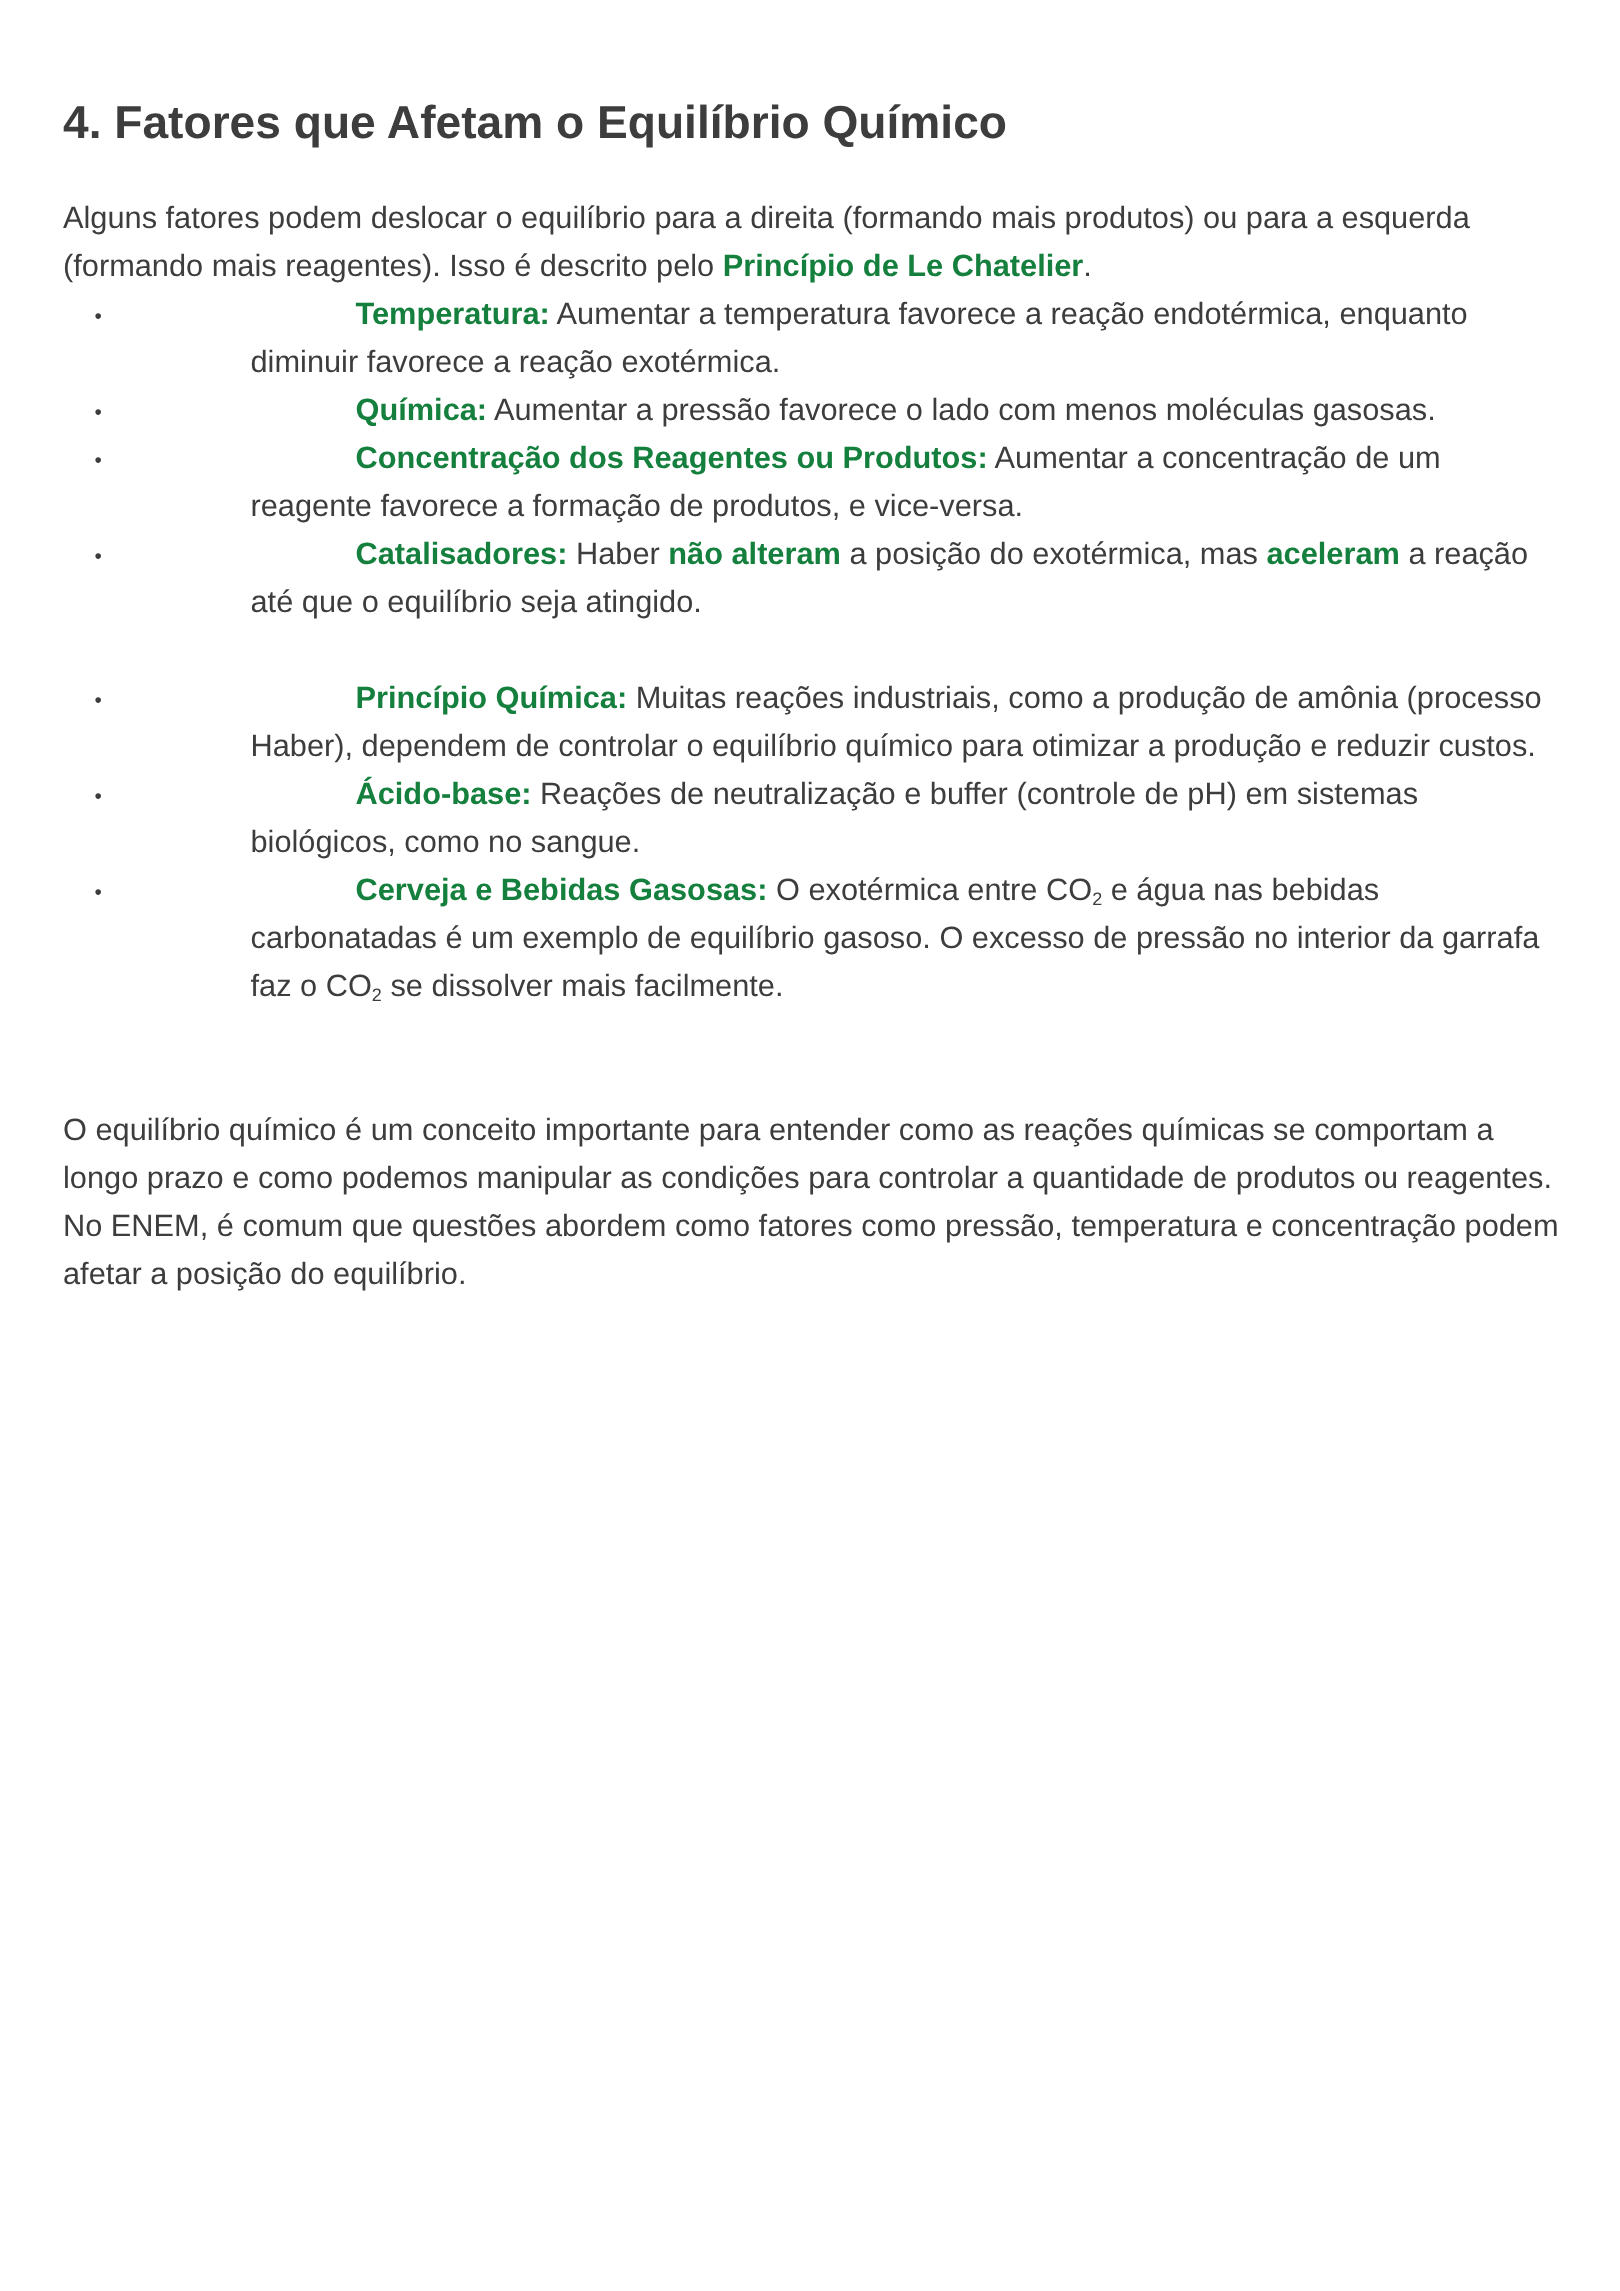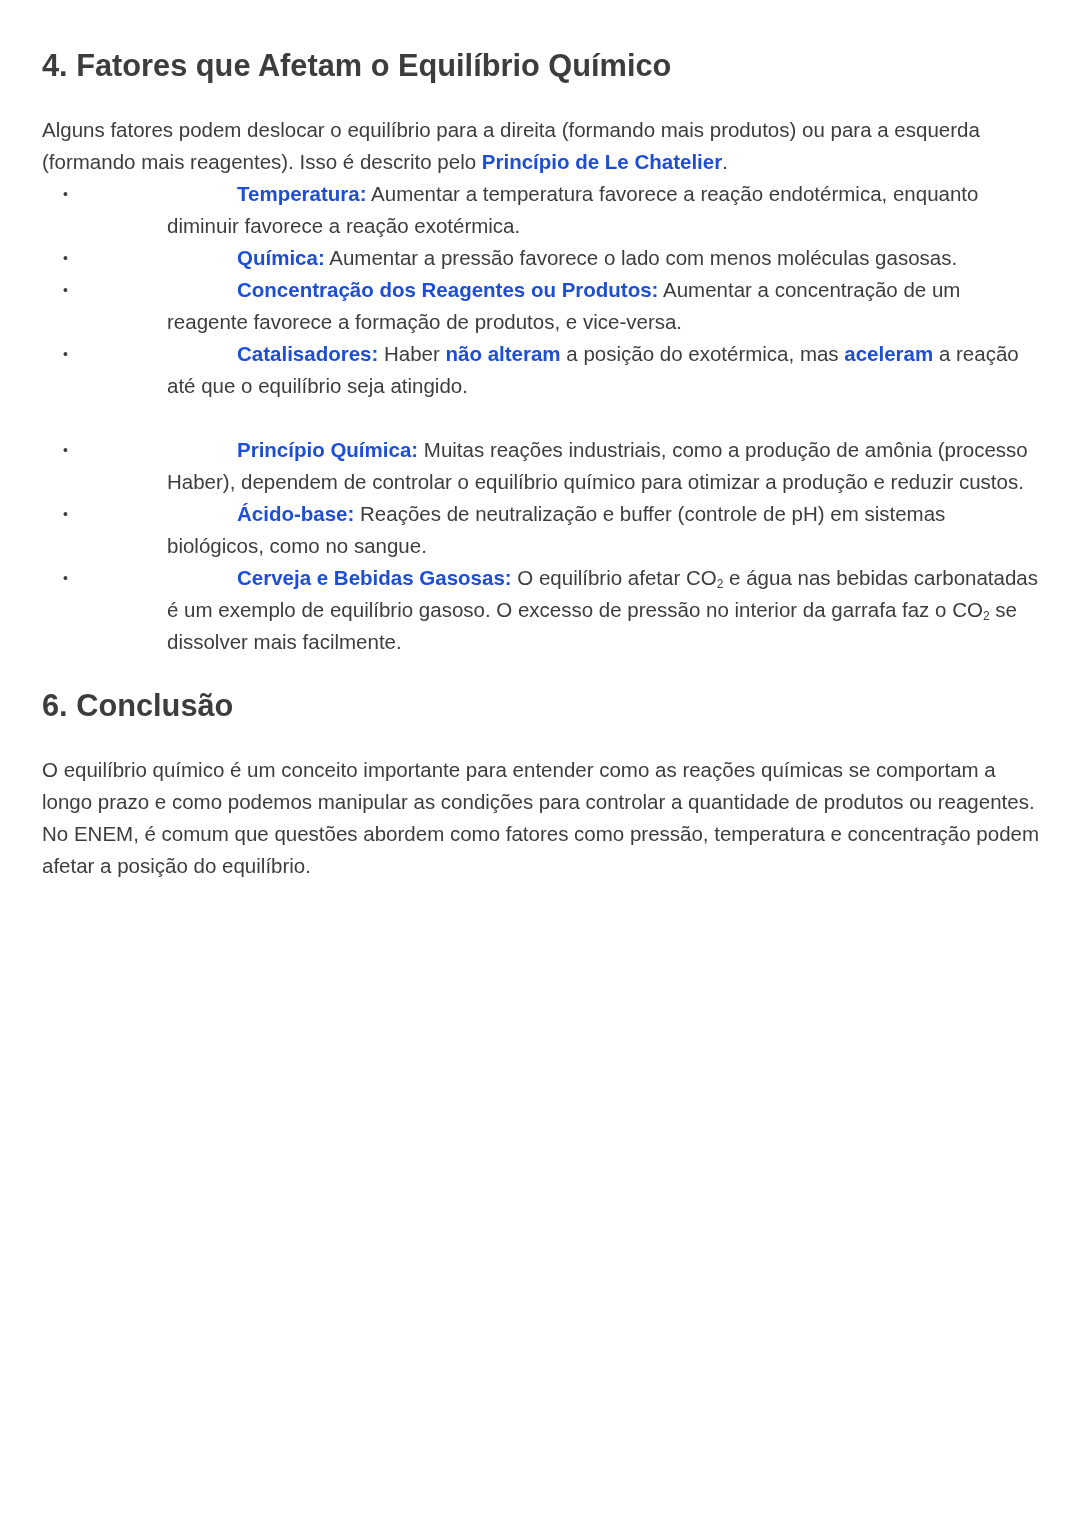--- a/index.html
+++ b/index.html
@@ -3,29 +3,29 @@
 <meta charset="utf-8">
 <style>
   html, body { margin: 0; padding: 0; background: #ffffff; }
   body {
     width: 1080px; height: 1527px; overflow: hidden;
     font-family: "Liberation Sans", "DejaVu Sans", sans-serif;
     color: #3d3d3d;
     font-size: 20.5px;
     line-height: 32px;
   }
-  .page { position: relative; padding: 50px 40px 0 42px; }
+  .page { position: relative; padding: 66px 40px 0 42px; }
   .heading { font-weight: bold; margin: 0; height: 32px; }
   .para { margin: 0; }
   .gap { height: 32px; }
   .list { margin: 0; padding: 0 0 0 125px; list-style: none; }
   .list li { margin: 0; position: relative; text-indent: 70px; }
   .bullet { position: absolute; left: -125px; text-indent: 0; width: 0; }
   .bullet-glyph { position: absolute; left: 21px; top: 0; font-size: 14px; }
-  b { font-weight: bold; color: #1d4ed8; }
+  b { font-weight: bold; color: #15803d; }
   sub { font-size: 12px; line-height: 0; vertical-align: -3px; }
 </style>
 </head>
 <body>
 
 <div class="page">
 
   <h2 class="heading">4. Fatores que Afetam o Equilíbrio Químico</h2>
   <div class="gap"></div>
   <p class="para"><span>Alguns fatores podem deslocar o equilíbrio para a direita (formando mais produtos) ou para a esquerda (formando mais reagentes). Isso é descrito pelo </span><b>Princípio de Le Chatelier</b><span>.</span></p>
@@ -47,21 +47,20 @@
 
   <ul class="list">
     <li><span class="bullet">
           <span class="bullet-glyph">•</span>
         </span><b>Princípio Química:</b><span> Muitas reações industriais, como a produção de amônia (processo Haber), dependem de controlar o equilíbrio químico para otimizar a produção e reduzir custos.</span></li>
     <li><span class="bullet">
           <span class="bullet-glyph">•</span>
         </span><b>Ácido-base:</b><span> Reações de neutralização e buffer (controle de pH) em sistemas biológicos, como no sangue.</span></li>
     <li><span class="bullet">
           <span class="bullet-glyph">•</span>
-        </span><b>Cerveja e Bebidas Gasosas:</b><span> O equilíbrio afetar CO</span><sub>2</sub><span> e água nas bebidas carbonatadas é um exemplo de equilíbrio gasoso. O excesso de pressão no interior da garrafa faz o CO</span><sub>2</sub><span> se dissolver mais facilmente.</span></li>
+        </span><b>Cerveja e Bebidas Gasosas:</b><span> O exotérmica entre CO</span><sub>2</sub><span> e água nas bebidas carbonatadas é um exemplo de equilíbrio gasoso. O excesso de pressão no interior da garrafa faz o CO</span><sub>2</sub><span> se dissolver mais facilmente.</span></li>
   </ul>
   <div class="gap"></div>
 
-  <h2 class="heading">6. Conclusão</h2>
   <div class="gap"></div>
   <p class="para">O equilíbrio químico é um conceito importante para entender como as reações químicas se comportam a longo prazo e como podemos manipular as condições para controlar a quantidade de produtos ou reagentes. No ENEM, é comum que questões abordem como fatores como pressão, temperatura e concentração podem afetar a posição do equilíbrio.</p>
 
 </div>
 
 </body></html>

